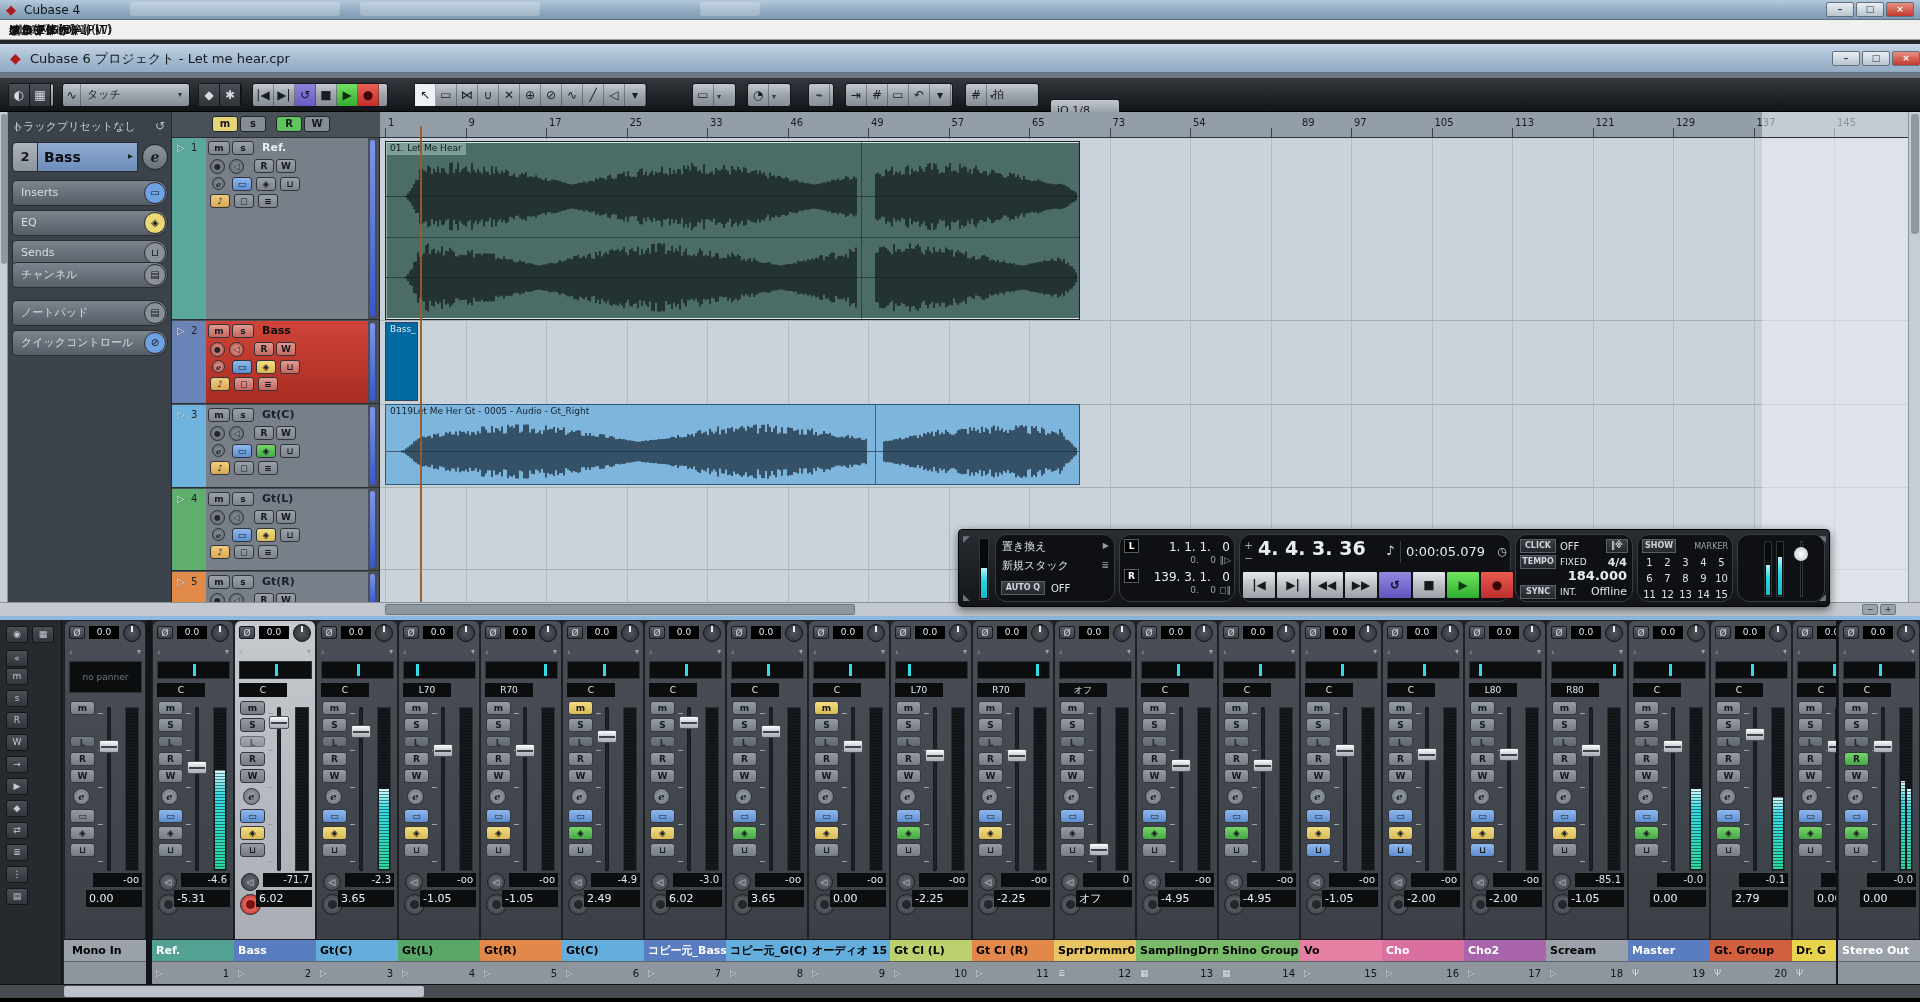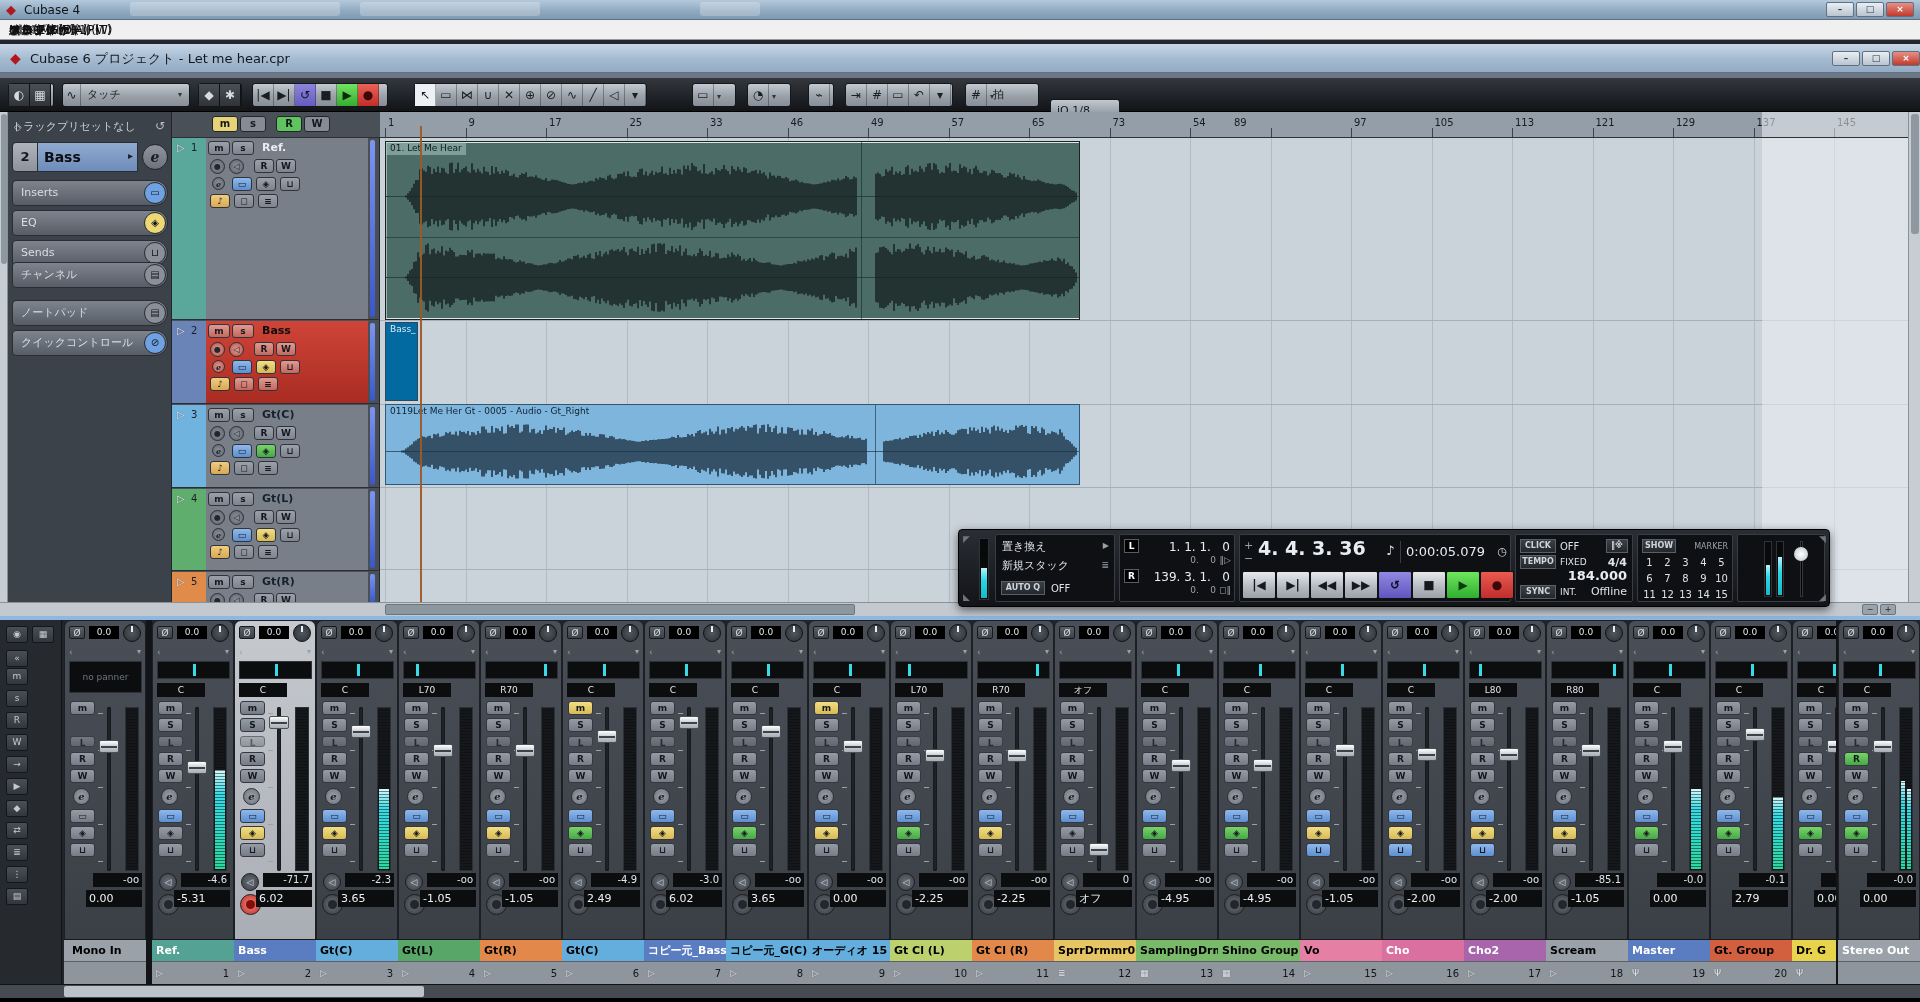--- a/index.html
+++ b/index.html
@@ -111,21 +111,21 @@
   .hscroll{left:0;top:490px;width:1920px;height:14px;background:#c3c9cf;border-top:1px solid #8a9299;}
   .hthumb{left:385px;top:1px;width:470px;height:11px;background:#8d97a0;border-radius:2px;border:1px solid #6c757e;}
   .zoombtn{top:1px;width:16px;height:11px;background:#9aa3ac;border:1px solid #6c757e;border-radius:2px;
     font:8px/9px "DejaVu Sans";text-align:center;color:#20262c;}
   .vscroll{left:1908px;top:0;width:12px;height:490px;background:#c6cdd3;border-left:1px solid #8a9299;}
   .vthumb{left:2px;top:2px;width:8px;height:120px;background:#8f98a1;border-radius:3px;}
 
   
   .tpanel{left:958px;top:529px;width:872px;height:78px;background:linear-gradient(#2a2d33,#121418);
     border:1px solid #000;border-radius:4px;box-shadow:0 3px 10px rgba(0,0,0,.55);z-index:40;}
-  .tsec{top:4px;height:68px;background:#0e1013;border:1px solid #383d44;border-radius:2px;}
+  .tsec{top:4px;height:68px;background:#0e1013;border:1px solid #383d44;border-radius:12px;}
   .tpl{color:#dfe4ea;font:11px/13px "DejaVu Sans";white-space:pre;}
   .tps{color:#9aa1a9;font:9px/11px "DejaVu Sans";white-space:pre;}
   .tlcd{color:#e8edf2;font:12px/14px "DejaVu Sans";white-space:pre;text-align:right;}
   .tlbox{width:15px;height:14px;background:#000;border:1px solid #565c63;color:#fff;
     font:bold 9px/12px "DejaVu Sans";text-align:center;}
   .tbadge{height:14px;background:linear-gradient(#3a4046,#24282d);border:1px solid #5a6068;
     color:#cfd5db;font:bold 8px/12px "DejaVu Sans";text-align:center;}
   .tcyan{background:#07090b;border:1px solid #2e3338;}
   .tcyanfill{left:1px;right:1px;bottom:1px;background:linear-gradient(#b8f4fa,#2bd8e4 40%,#17b8c6);}
   .trbtn{top:36px;width:34px;height:28px;border:1px solid #101215;border-radius:2px;
@@ -413,21 +413,21 @@
         <div class="rnum" style="left: 491px;">49</div>
         <div class="rtick" style="left: 568.5px;"></div>
         <div class="rnum" style="left: 571.5px;">57</div>
         <div class="rtick" style="left: 649px;"></div>
         <div class="rnum" style="left: 652px;">65</div>
         <div class="rtick" style="left: 729.5px;"></div>
         <div class="rnum" style="left: 732.5px;">73</div>
         <div class="rtick" style="left: 810px;"></div>
         <div class="rnum" style="left: 813px;">54</div>
         <div class="rtick" style="left: 890.5px;"></div>
-        <div class="rnum" style="left: 854px;">89</div>
+        <div class="rnum" style="left: 922px;">89</div>
         <div class="rtick" style="left: 971px;"></div>
         <div class="rnum" style="left: 974px;">97</div>
         <div class="rtick" style="left: 1051.5px;"></div>
         <div class="rnum" style="left: 1054.5px;">105</div>
         <div class="rtick" style="left: 1132px;"></div>
         <div class="rnum" style="left: 1135px;">113</div>
         <div class="rtick" style="left: 1212.5px;"></div>
         <div class="rnum" style="left: 1215.5px;">121</div>
         <div class="rtick" style="left: 1293px;"></div>
         <div class="rnum" style="left: 1296px;">129</div>

